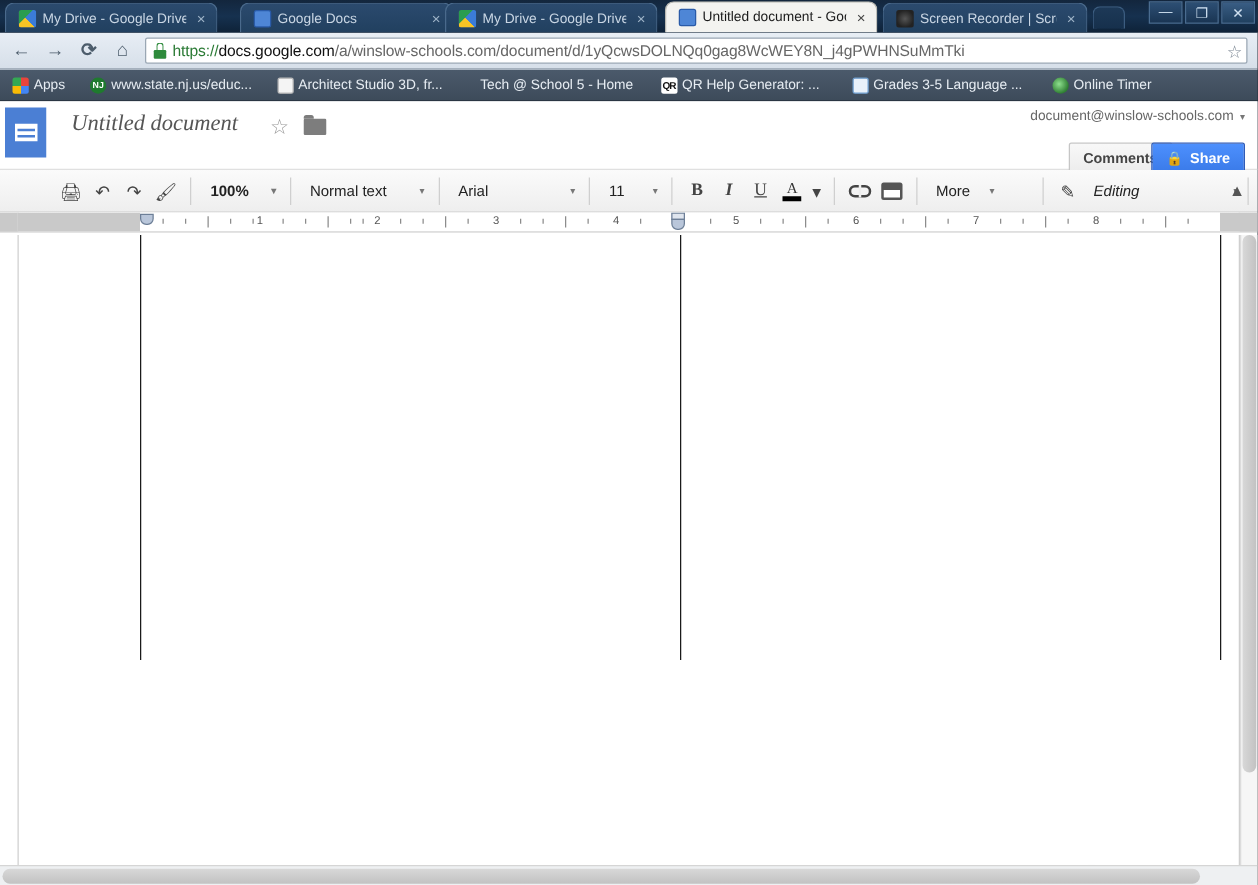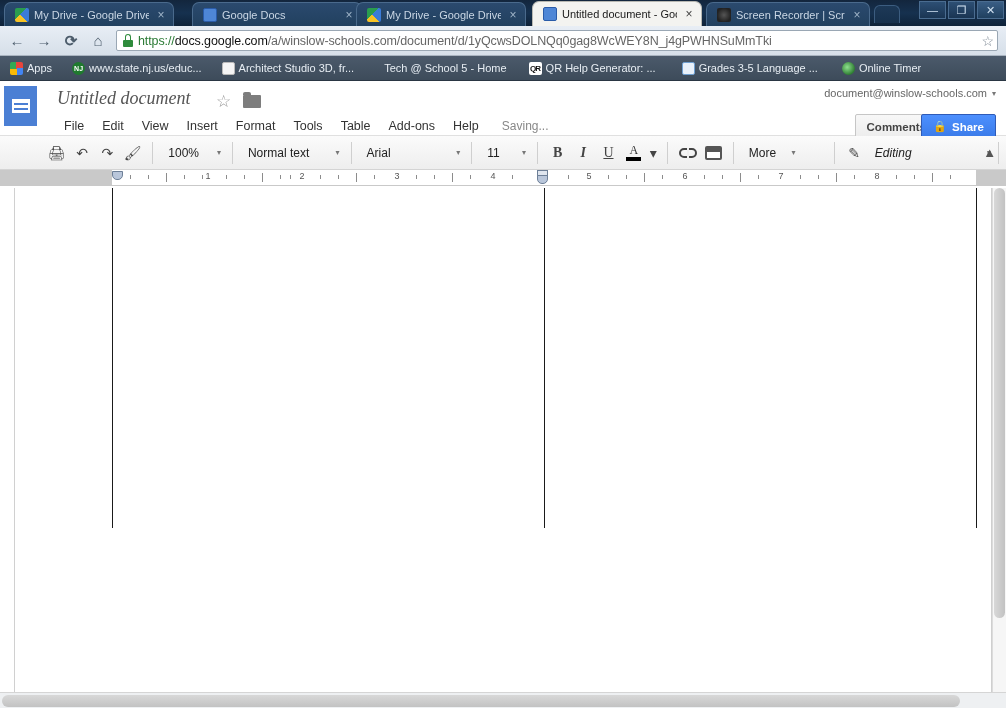--- a/index.html
+++ b/index.html
@@ -239,21 +239,21 @@
     width: 26px; height: 24px;
     display: flex; align-items: center; justify-content: center;
     color: #444; font-size: 14px;
   }
   .dropsel {
     display: flex; align-items: center; justify-content: space-between;
     height: 24px; padding: 0 4px 0 8px;
     font-size: 12px; color: #222;
   }
   .dropsel .car { font-size: 8px; color: #777; margin-left: 10px; }
-  .w-zoom  { width: 66px; }
+  .w-zoom  { width: 66px; font-weight: bold; }
   .w-style { width: 106px; text-align: right; }
   .w-font  { width: 108px; }
   .w-size  { width: 52px; }
   .w-more  { width: 60px; }
   .w-edit  { width: 130px; font-style: italic; }
 
   .bbtn { font-weight: bold; font-family: "Liberation Serif", serif; }
   .ibtn { font-style: italic; font-family: "Liberation Serif", serif; font-weight:bold;}
   .ubtn { text-decoration: underline; font-family: "Liberation Serif", serif; }
   .colorA {
@@ -448,32 +448,20 @@
   <div class="docsapp">
 
     <div class="docshead">
       <div class="docsicon">
           <span class="sheet"></span>
         </div>
       <div class="doctitle">Untitled document</div>
       <div class="starico">☆</div>
       <div class="folderico"></div>
 
-      <div class="menubar">
-        <div class="mi">File</div>
-        <div class="mi">Edit</div>
-        <div class="mi">View</div>
-        <div class="mi">Insert</div>
-        <div class="mi">Format</div>
-        <div class="mi">Tools</div>
-        <div class="mi">Table</div>
-        <div class="mi">Add-ons</div>
-        <div class="mi">Help</div>
-        <div class="savingtxt">Saving...</div>
-      </div>
 
       <div class="acctline">
         <span>document@winslow-schools.com</span>
         <span class="caret">▾</span>
       </div>
 
       <div class="btn-comments">Comments</div>
       <div class="btn-share">
         <span class="lk">🔒</span>
         <span>Share</span>

